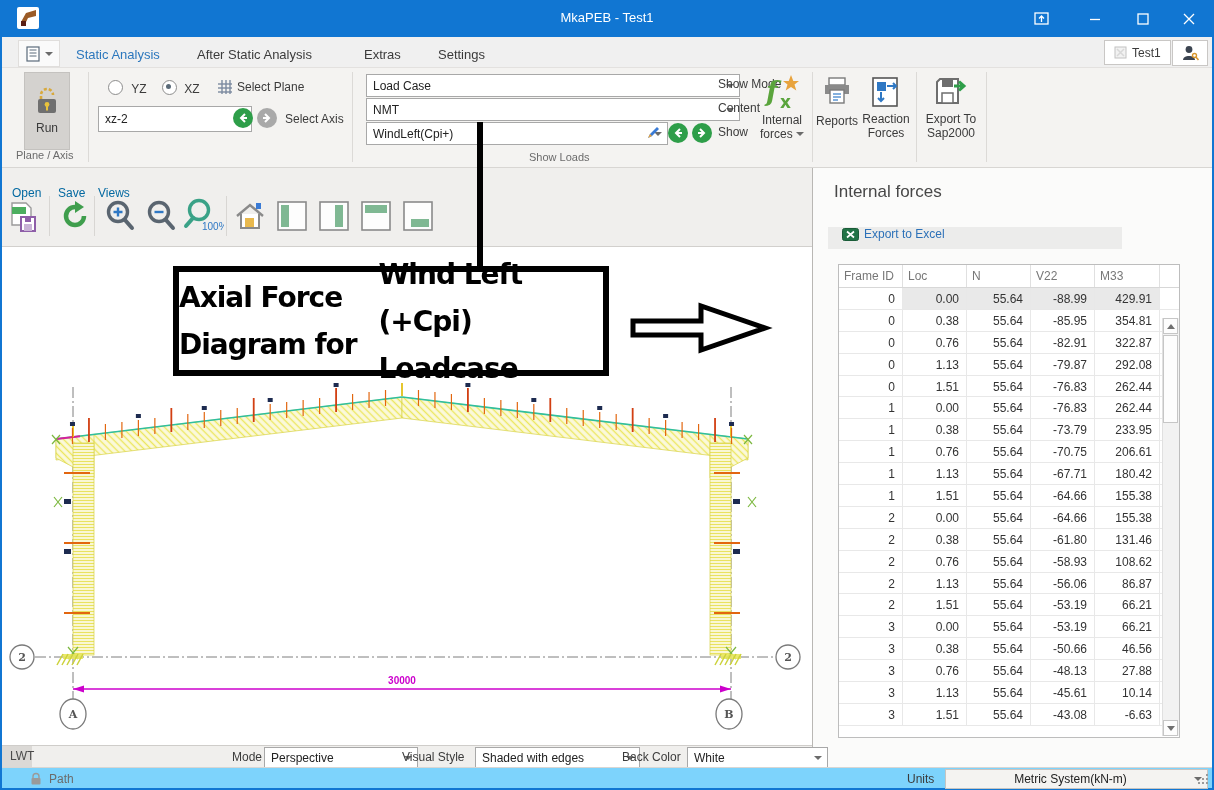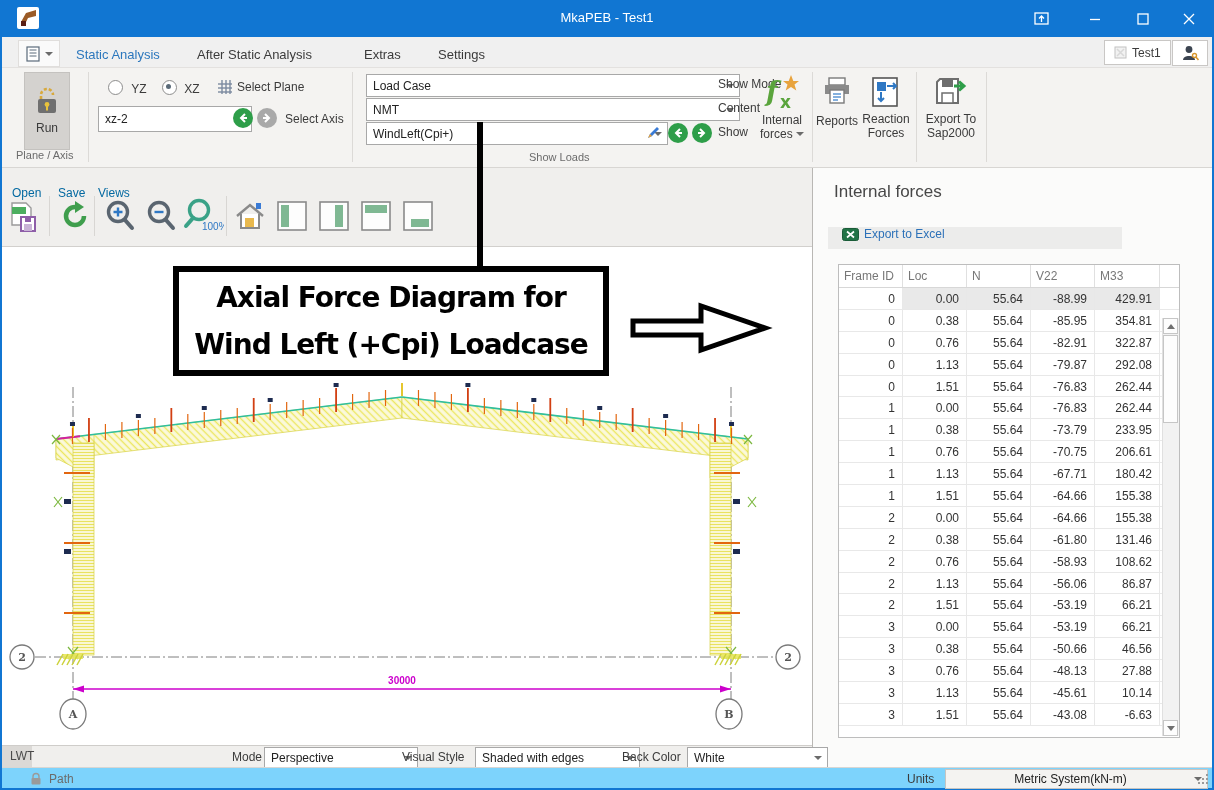--- a/index.html
+++ b/index.html
@@ -35,21 +35,21 @@
   .bigbtn{position:absolute;display:flex;flex-direction:column;align-items:center;font-size:12px;color:#3b3b3b;text-align:center}
   
   .toolbar2{left:2px;top:168px;width:810px;height:79px;background:#f0efed;border-bottom:1px solid #d2d0cd}
   .menuitem{position:absolute;top:18px;font-size:12px;color:#0369a1;height:18px}
   .tbtn{position:absolute;top:26px;width:38px;height:44px;display:flex;align-items:center;justify-content:center}
   .tsep{position:absolute;top:28px;width:1px;height:40px;background:#d8d6d3}
   
   .canvas{left:2px;top:247px;width:808px;height:498px;background:#fff}
   .ann-line{left:477px;top:122px;width:6px;height:146px;background:#000}
   .ann-box{left:173px;top:266px;width:436px;height:110px;border:6px solid #000;background:#fff;
-           display:flex;flex-direction:column;align-items:center;justify-content:center;
+           display:flex;flex-direction:row;align-items:center;justify-content:center;
            font-family:"DejaVu Sans",sans-serif;font-weight:bold;font-size:28px;color:#000;line-height:47px;letter-spacing:-1px}
   
   .panel{left:812px;top:168px;width:400px;height:599px;background:#fbfbfa;border-left:1px solid #b9b7b4}
   .panel-title{position:absolute;left:21px;top:14px;font-size:17px;color:#474747}
   .export-strip{position:absolute;left:15px;top:59px;width:294px;height:22px;background:#ececeb;display:flex;align-items:flex-start;padding-left:14px;box-sizing:border-box}
   .export-link{color:#2c71b8;font-size:12px;margin-left:5px}
   .ftable{position:absolute;left:25px;top:96px;width:340px;height:472px;border:1px solid #bdbdbd;background:#fff}
   .ftitle{height:30px;line-height:30px;text-align:center;font-size:15px;color:#555;background:#f6f5f4;border-bottom:1px solid #d7d7d7}
   .fhead{display:flex;height:22px;border-bottom:1px solid #d7d7d7;color:#777}
   .fhead .hc{box-sizing:border-box;border-right:1px solid #e0e0e0;padding:4px 0 0 5px;font-size:12px}

